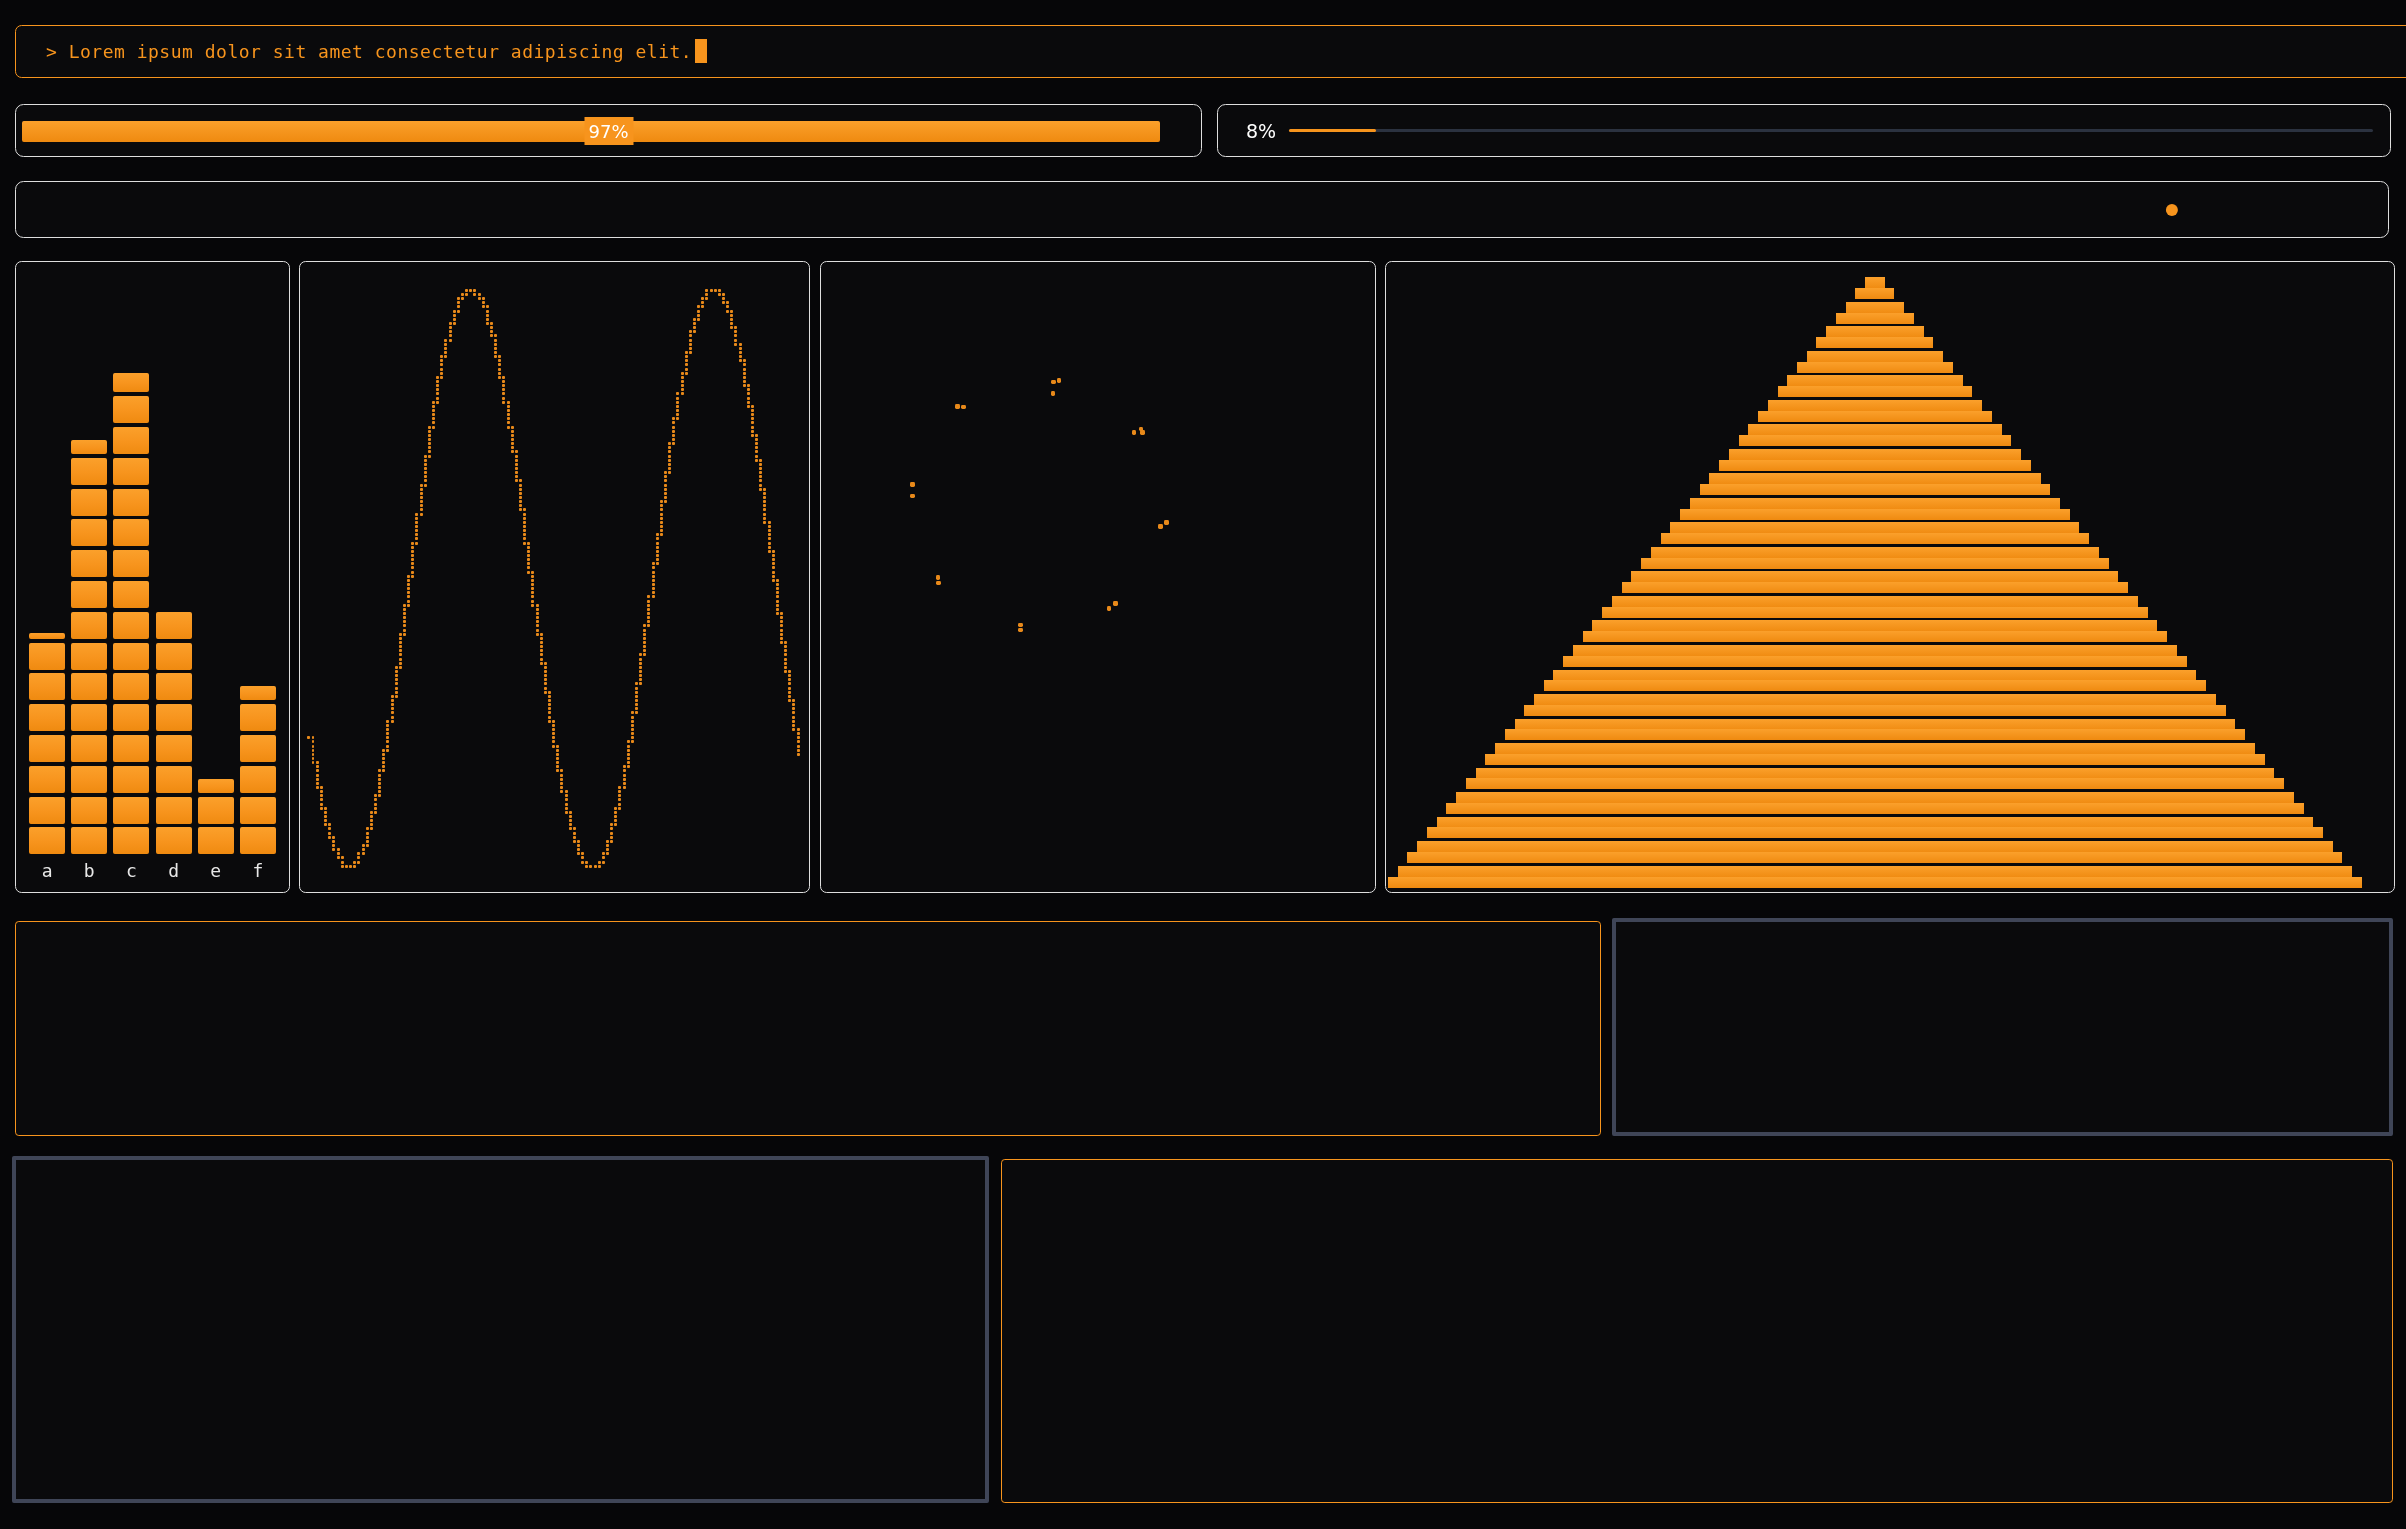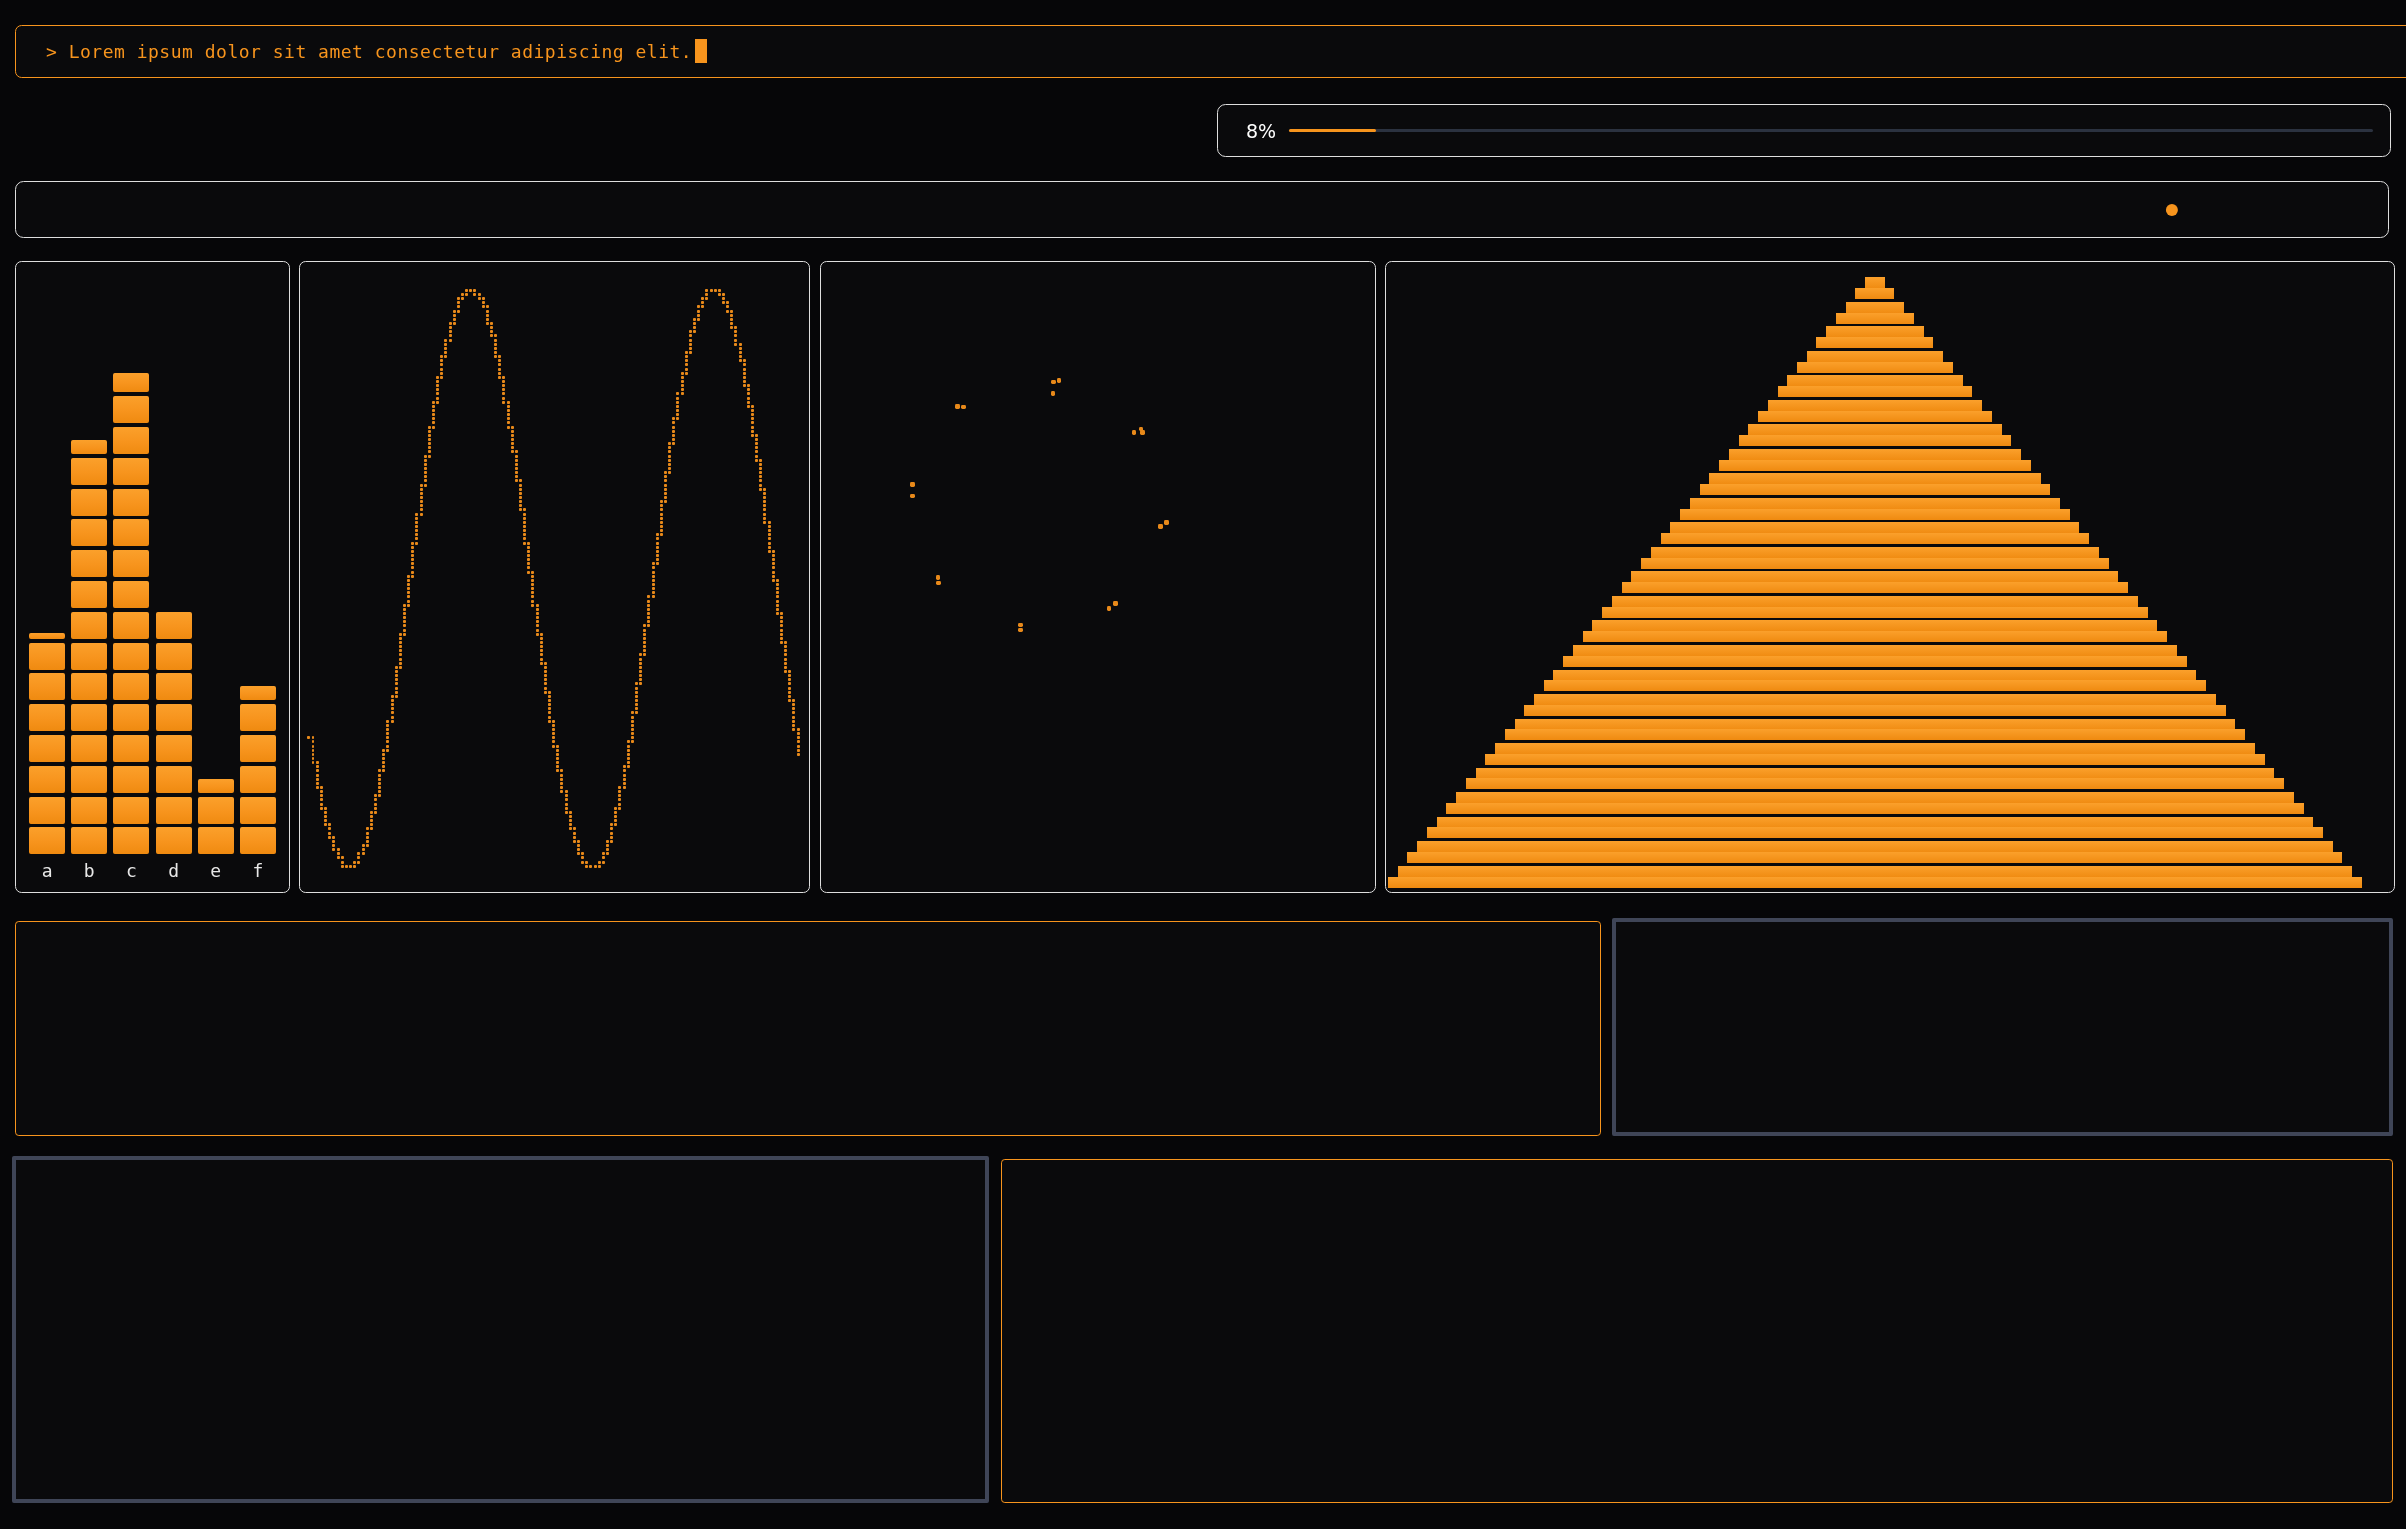--- a/index.html
+++ b/index.html
@@ -72,20 +72,26 @@
 </head>
 <body>
 
 <div class="page" style="--bg: #060608; --panel-bg: #0a0a0c; --accent: #F7941D; --accent-bright: #FBA02B; --accent-deep: #EF8A10; --dot: #E8891A; --panel-border: #DEDEDE; --navy-border: #3F4557; --track: #2B3240; --text-light: #E8E8E8; --white: #FFFFFF;">
 
   <div class="terminal">
     <span class="tprompt">&gt; Lorem ipsum dolor sit amet consectetur adipiscing elit.</span>
     <span class="cursor"></span>
   </div>
 
+  <div class="pbox pbox1">
+    <div class="pfill" style="width: calc(97% - 11px);"></div>
+    <div class="pbadge">
+      <span>97%</span>
+    </div>
+  </div>
 
   <div class="pbox pbox2">
     <span class="plabel">8%</span>
     <div class="track">
       <div class="trackfill" style="width: 8%;"></div>
     </div>
   </div>
 
   <div class="sliderrow">
     <div class="sliderdot" style="left: 90.9%;"></div>

